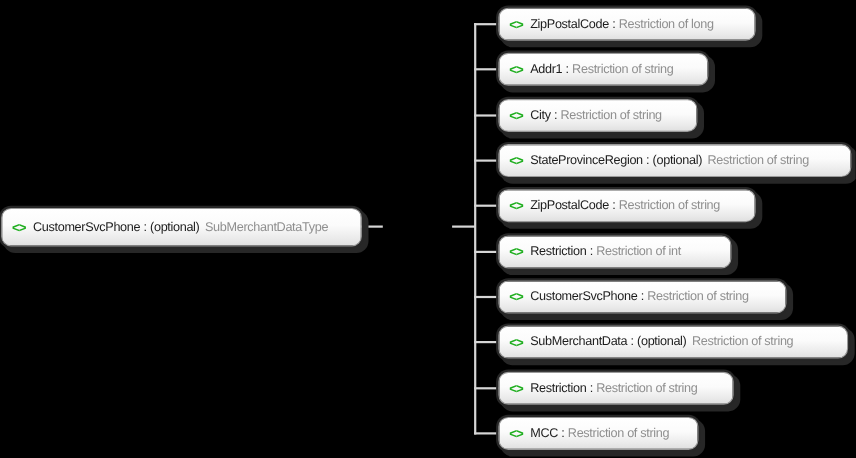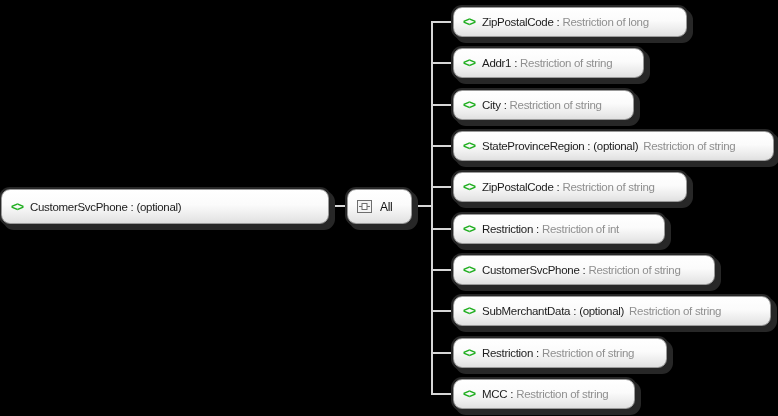--- a/index.html
+++ b/index.html
@@ -57,32 +57,23 @@
 
   <div class="line" style="left:411px; top:205px; width:21px; height:2px;"></div>
 
   <div class="line" style="left:431px; top:21px; width:2px; height:374px;"></div>
 
   <div class="box" style="left:1px; top:189px; width:328px; height:35px;">
     <span class="chev">&lt;&gt;</span>
     <span class="nm">CustomerSvcPhone</span>
     <span class="sep">:</span>
     <span class="mod">(optional)</span>
+    <span class="typ">SubMerchantDataType</span>
   </div>
 
-  <div class="box" style="left:347px; top:189px; width:65px; height:35px;">
-    <span class="all-ic">
-      <svg width="15" height="13" viewBox="0 0 15 13">
-        <rect x="0.5" y="0.5" width="14" height="12" fill="#f4f4f4" stroke="#6e6e6e"></rect>
-        <line x1="2" y1="6.5" x2="13" y2="6.5" stroke="#6e6e6e"></line>
-        <rect x="5" y="3.5" width="5" height="6" fill="#ffffff" stroke="#6e6e6e"></rect>
-      </svg>
-    </span>
-    <span class="all-label">All</span>
-  </div>
 
 <div class="line" style="left: 431px; top: 21px; width: 22px; height: 2px;"></div>
     <div class="box" style="left: 453px; top: 7px; width: 234px; height: 30px;">
       <span class="chev">&lt;&gt;</span>
       <span class="nm">ZipPostalCode</span>
       <span class="sep">:</span>
       <span class="typ">Restriction of long</span>
     </div>
     <div class="line" style="left: 431px; top: 62px; width: 22px; height: 2px;"></div>
     <div class="box" style="left: 453px; top: 48px; width: 191px; height: 30px;">

